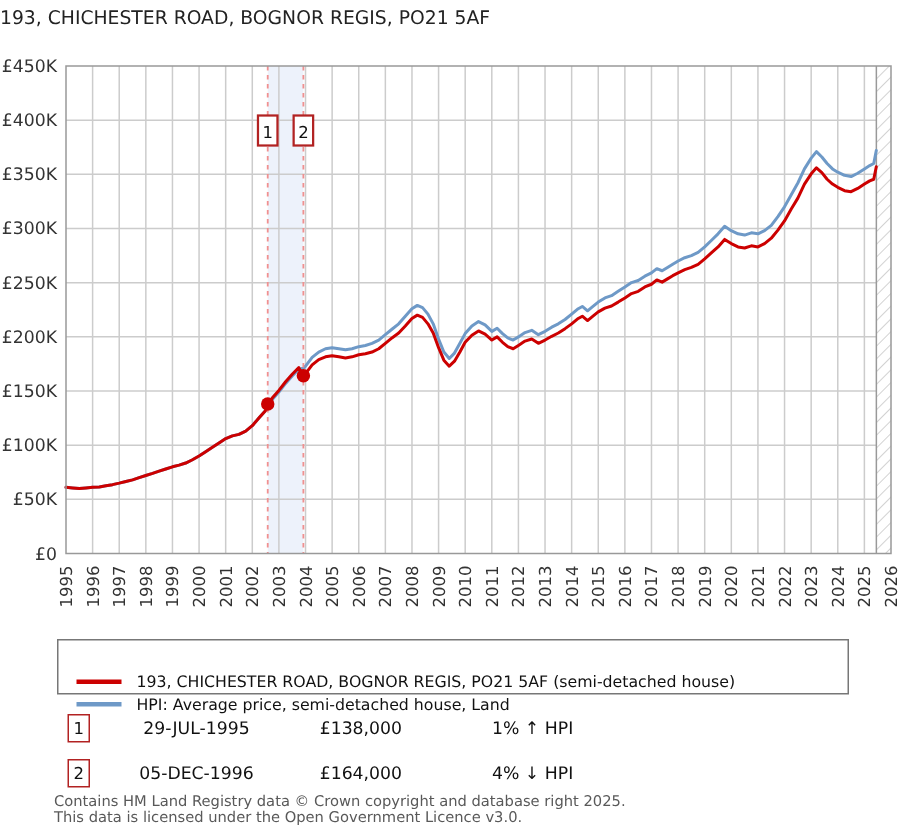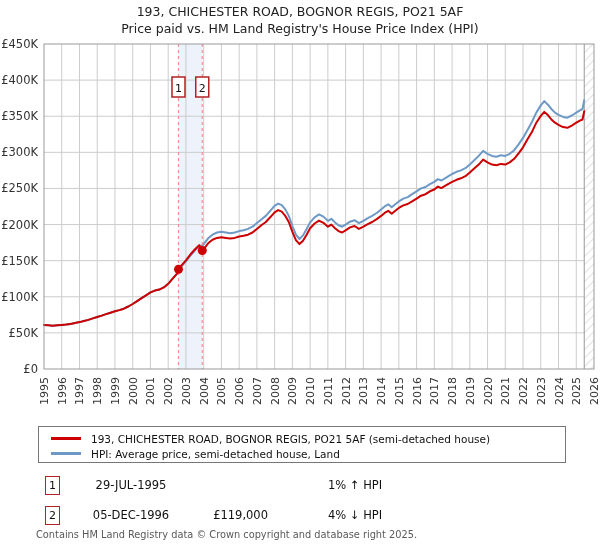--- a/index.html
+++ b/index.html
@@ -1,41 +1,40 @@
 <!DOCTYPE html>
 <html><head>
 <meta charset="utf-8">
 <style>
   html,body{margin:0;padding:0;background:#ffffff;}
   body{font-family:"DejaVu Sans","Liberation Sans",sans-serif;color:#222;}
   #stage{position:relative;width:600px;height:560px;background:#fff;overflow:hidden;}
-  .title-line{position:absolute;left:0;width:600px;text-align:center;color:#222;}
+  .title-line{position:absolute;left:0;width:600px;text-align:left;color:#222;}
   #title1{top:4px;font-size:12.5px;}
   #title2{top:21px;font-size:12.5px;}
   #chart{position:absolute;left:0;top:0;}
-  #legend{position:absolute;left:38px;top:426px;width:528px;height:37px;border:1px solid #777;background:#fff;box-sizing:border-box;padding-top:4px;}
+  #legend{position:absolute;left:38px;top:426px;width:528px;height:37px;border:1px solid #777;background:#fff;box-sizing:border-box;padding-top:20px;}
   .legend-row{height:15px;display:flex;align-items:center;padding-left:12px;}
   .legend-swatch{display:inline-block;width:30px;height:3px;margin-right:10px;flex:0 0 30px;}
   .legend-label{font-size:10.5px;color:#111;white-space:nowrap;}
   .sale-row{position:absolute;left:0;width:600px;height:20px;}
   #sale-row-1{top:476px;}
   #sale-row-2{top:506px;}
   .sale-numbox{position:absolute;left:45px;top:0;width:13px;height:17px;border:1.5px solid #b22222;background:#fff;font-size:11px;color:#111;text-align:center;line-height:17px;}
   .sale-date{position:absolute;left:86px;top:2px;width:90px;text-align:center;font-size:11.5px;color:#111;}
   .sale-price{position:absolute;left:168px;top:2px;width:100px;text-align:right;font-size:11.5px;color:#111;}
   .sale-delta{position:absolute;left:328px;top:2px;width:120px;text-align:left;font-size:11.5px;color:#111;}
   #footer{position:absolute;left:36px;top:529px;width:560px;font-size:9.8px;line-height:11px;color:#595959;}
 </style>
 </head>
 <body>
 
 <div id="stage">
 
   <div id="title1" class="title-line">193, CHICHESTER ROAD, BOGNOR REGIS, PO21 5AF</div>
-  <div id="title2" class="title-line">Price paid vs. HM Land Registry's House Price Index (HPI)</div>
 
   <svg id="chart" width="600" height="420" viewBox="0 0 600 420" aria-hidden="false">
     <defs>
       <pattern id="hatchpat" patternUnits="userSpaceOnUse" width="6" height="6" patternTransform="rotate(45)">
         <rect x="0" y="0" width="6" height="6" fill="#ffffff"></rect>
         <line x1="0" y1="0" x2="0" y2="6" stroke="#c4c4c4" stroke-width="1"></line>
       </pattern>
     </defs>
     <rect x="44" y="44" width="550" height="325" fill="#ffffff"></rect>
     <g id="g-band">
@@ -159,26 +158,28 @@
     </div>
     <div class="legend-row">
       <span class="legend-swatch" style="background: rgb(110, 153, 199);"></span>
       <span class="legend-label">HPI: Average price, semi-detached house, Land</span>
     </div>
   </div>
 
   <div id="sale-row-1" class="sale-row">
     <div class="sale-numbox">1</div>
     <div class="sale-date">29-JUL-1995</div>
+    <div class="sale-price">£138,000</div>
     <div class="sale-delta">1% ↑ HPI</div>
   </div>
   <div id="sale-row-2" class="sale-row">
     <div class="sale-numbox">2</div>
     <div class="sale-date">05-DEC-1996</div>
-    <div class="sale-price">£119,000</div>
+    <div class="sale-price">£164,000</div>
     <div class="sale-delta">4% ↓ HPI</div>
   </div>
 
   <div id="footer">
     <div>Contains HM Land Registry data © Crown copyright and database right 2025.</div>
+    <div>This data is licensed under the Open Government Licence v3.0.</div>
   </div>
 
 </div>
 
 </body></html>

